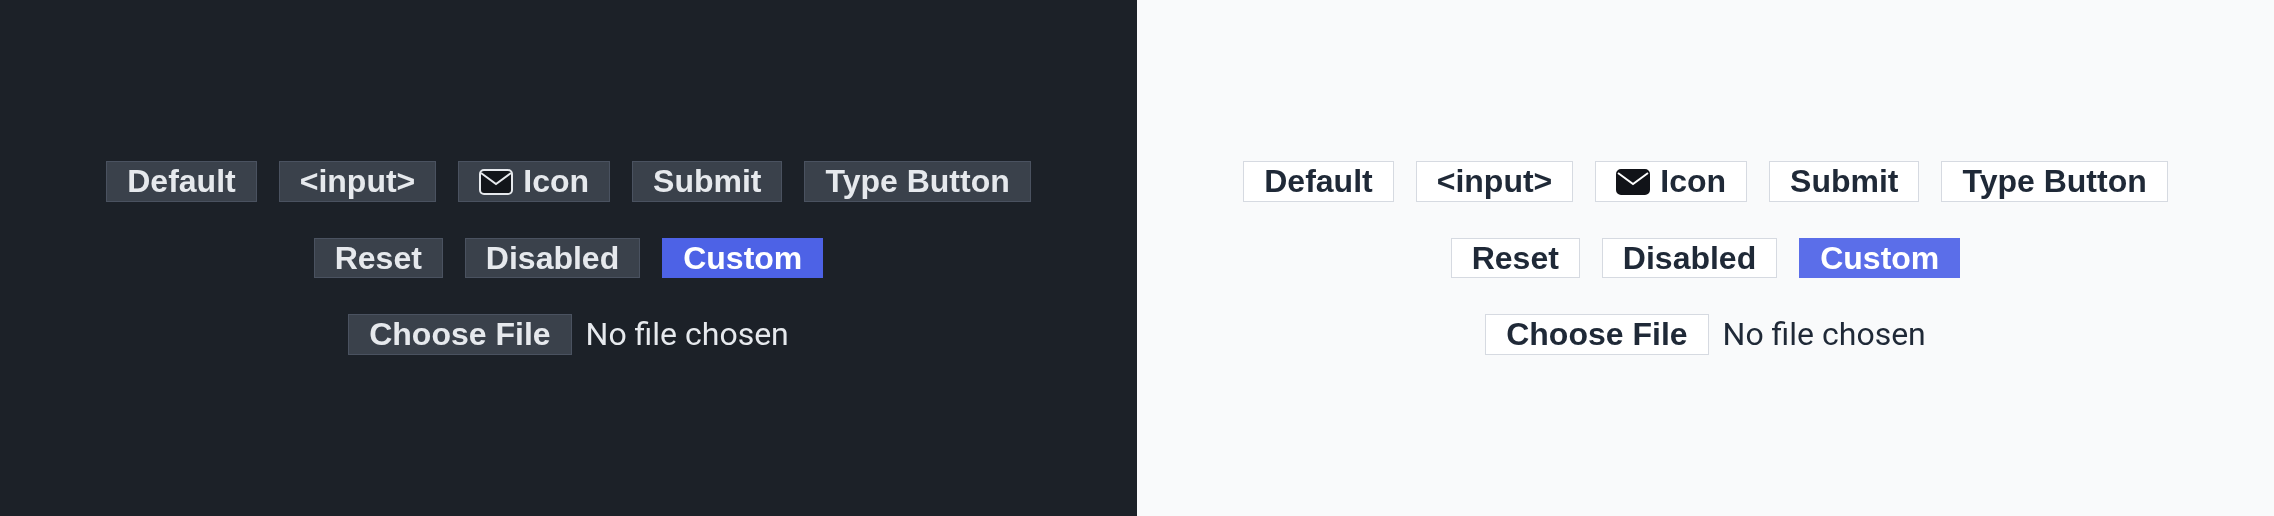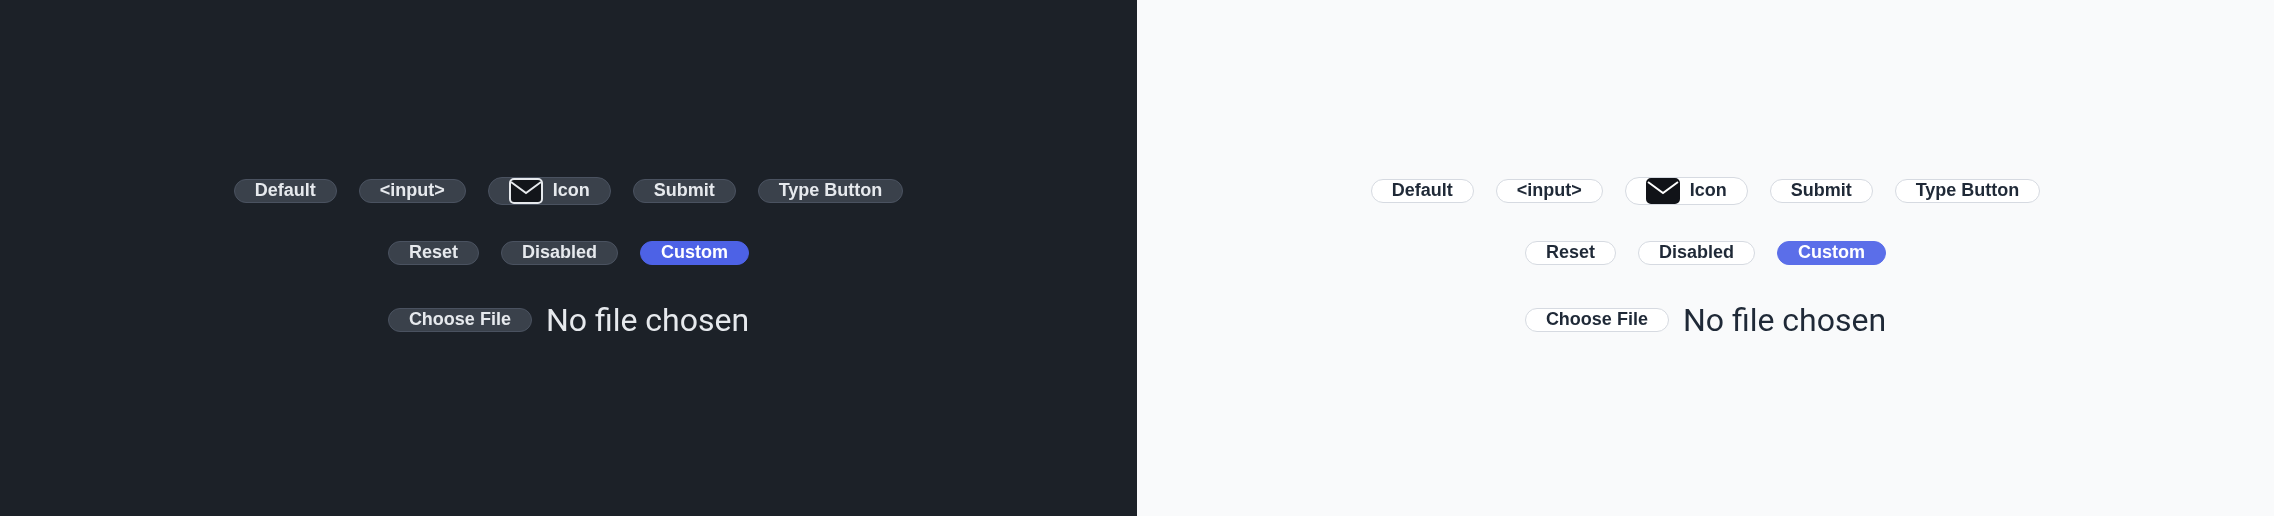--- a/index.html
+++ b/index.html
@@ -26,24 +26,24 @@
     display: flex;
     flex-wrap: wrap;
     justify-content: center;
     align-items: center;
     gap: 22px;
   }
   .btn {
     display: inline-flex;
     align-items: center;
     gap: 10px;
-    font-size: 18px;
+    font-size: 32px;
     font-weight: 700;
     padding: 0 20px;
-    border-radius: 16px;
+    border-radius: 0;
     border: 1px solid transparent;
     cursor: pointer;
     line-height: 1.2;
     user-select: none;
   }
   
   .panel.dark .btn {
     background: #3a414b;
     color: #e6e9ed;
     border-color: #4a5260;

